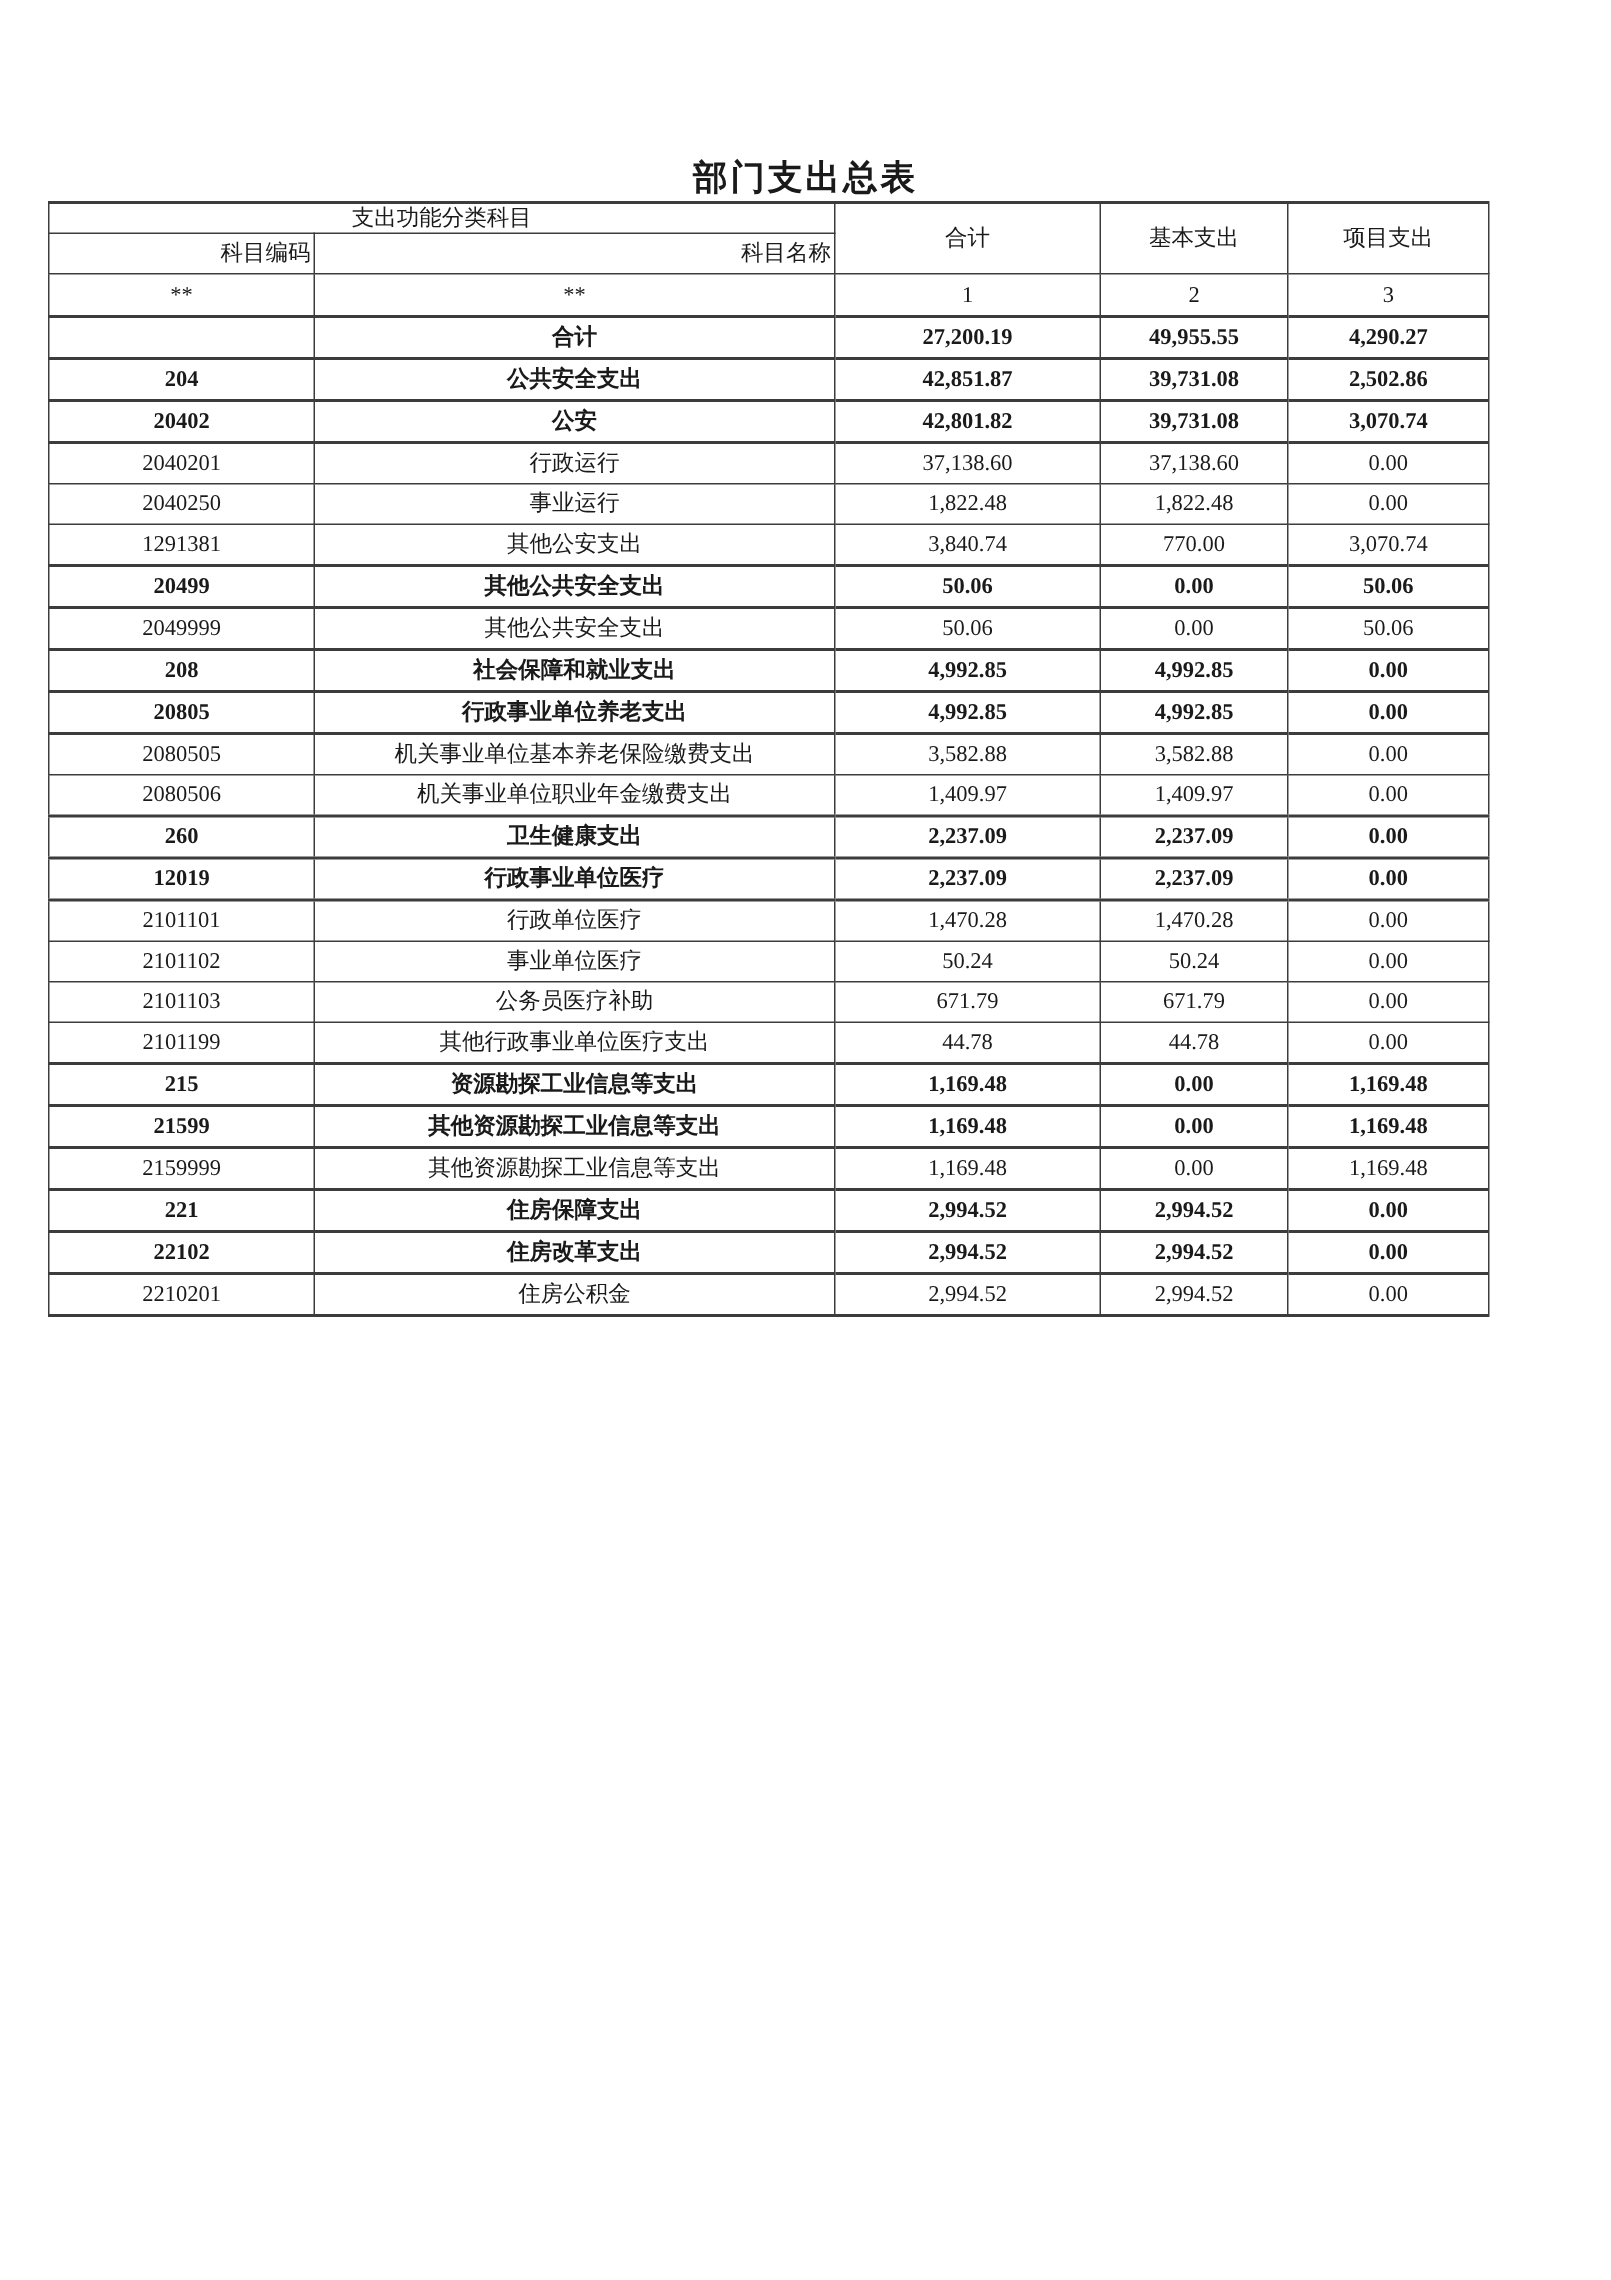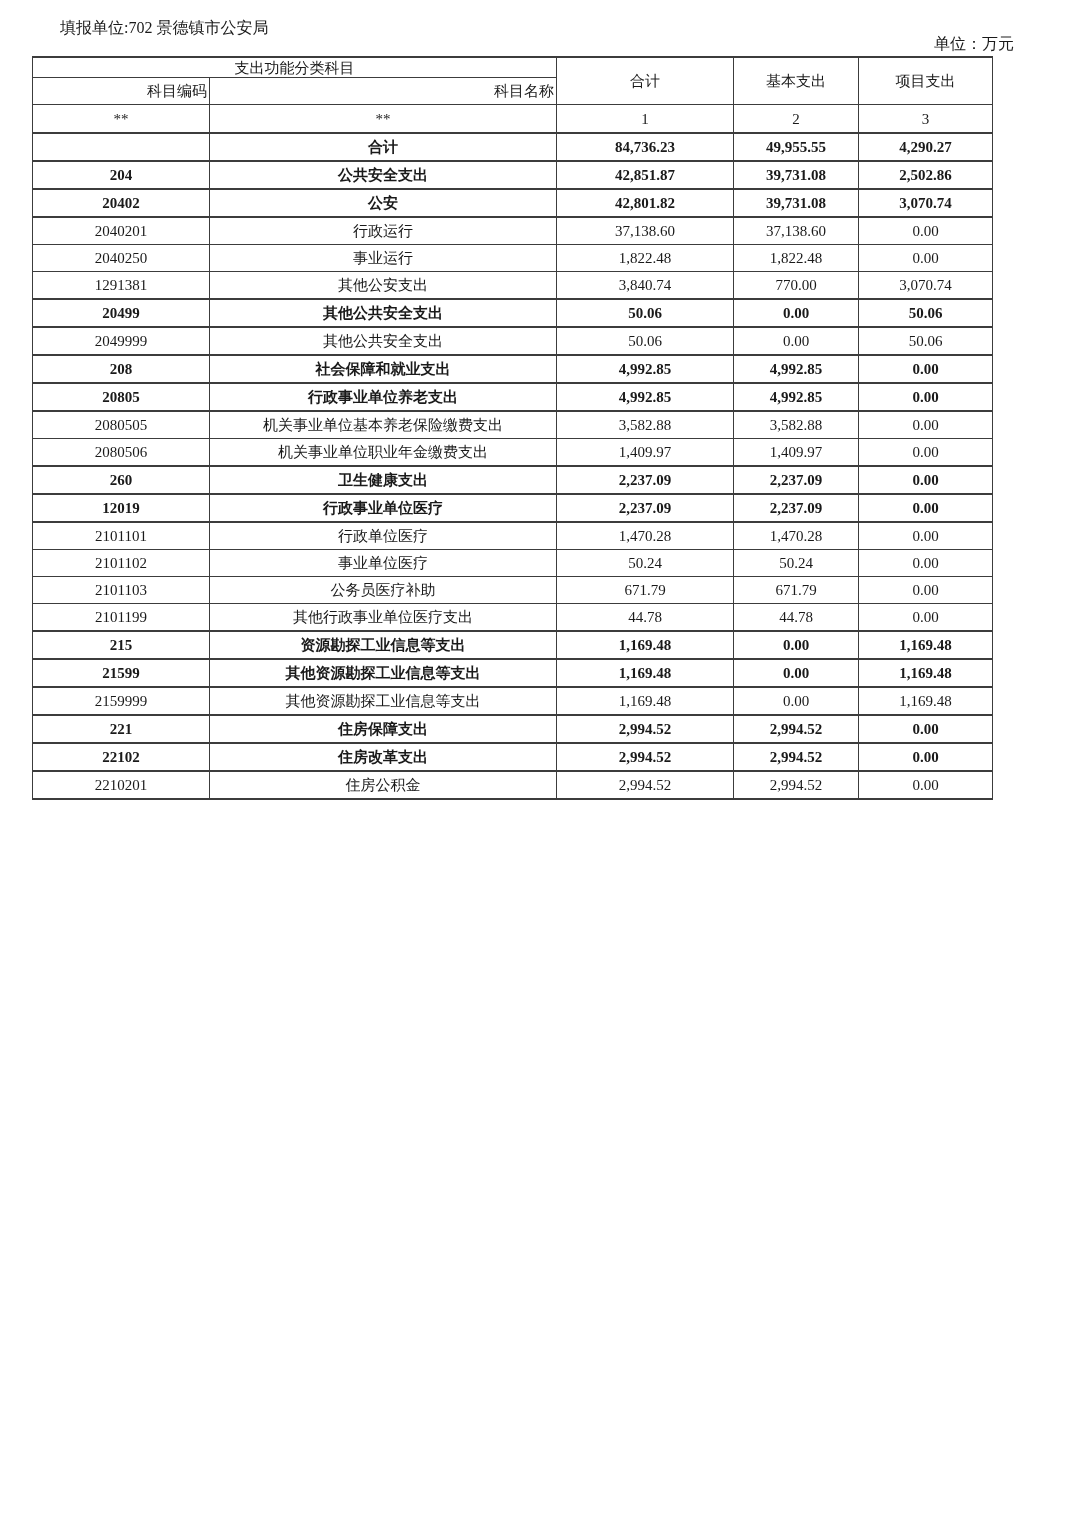--- a/index.html
+++ b/index.html
@@ -66,25 +66,22 @@
     font-weight: bold;
     border-top: 2px solid #3c3c3c;
     border-bottom: 2px solid #3c3c3c;
   }
 </style>
 </head>
 <body>
 
 <div class="page">
 
-
-  <div class="meta">
-    <span class="reporting-unit">填报单位:702 景德镇市公安局</span>
-    <span class="unit-label">单位：万元</span>
-  </div>
+  <div class="title">部门支出总表</div>
+
 
   <table class="main">
     <colgroup>
       <col style="width:177px">
       <col style="width:347px">
       <col style="width:177px">
       <col style="width:125px">
       <col style="width:134px">
     </colgroup>
     <tbody>
@@ -101,21 +98,21 @@
       <tr class="hdr-index">
         <td>**</td>
         <td>**</td>
         <td>1</td>
         <td>2</td>
         <td>3</td>
       </tr>
     <tr class="section">
           <td></td>
           <td>合计</td>
-          <td>84,736.23</td>
+          <td>27,200.19</td>
           <td>49,955.55</td>
           <td>4,290.27</td>
         </tr>
         <tr class="section">
           <td>204</td>
           <td>公共安全支出</td>
           <td>42,851.87</td>
           <td>39,731.08</td>
           <td>2,502.86</td>
         </tr>

